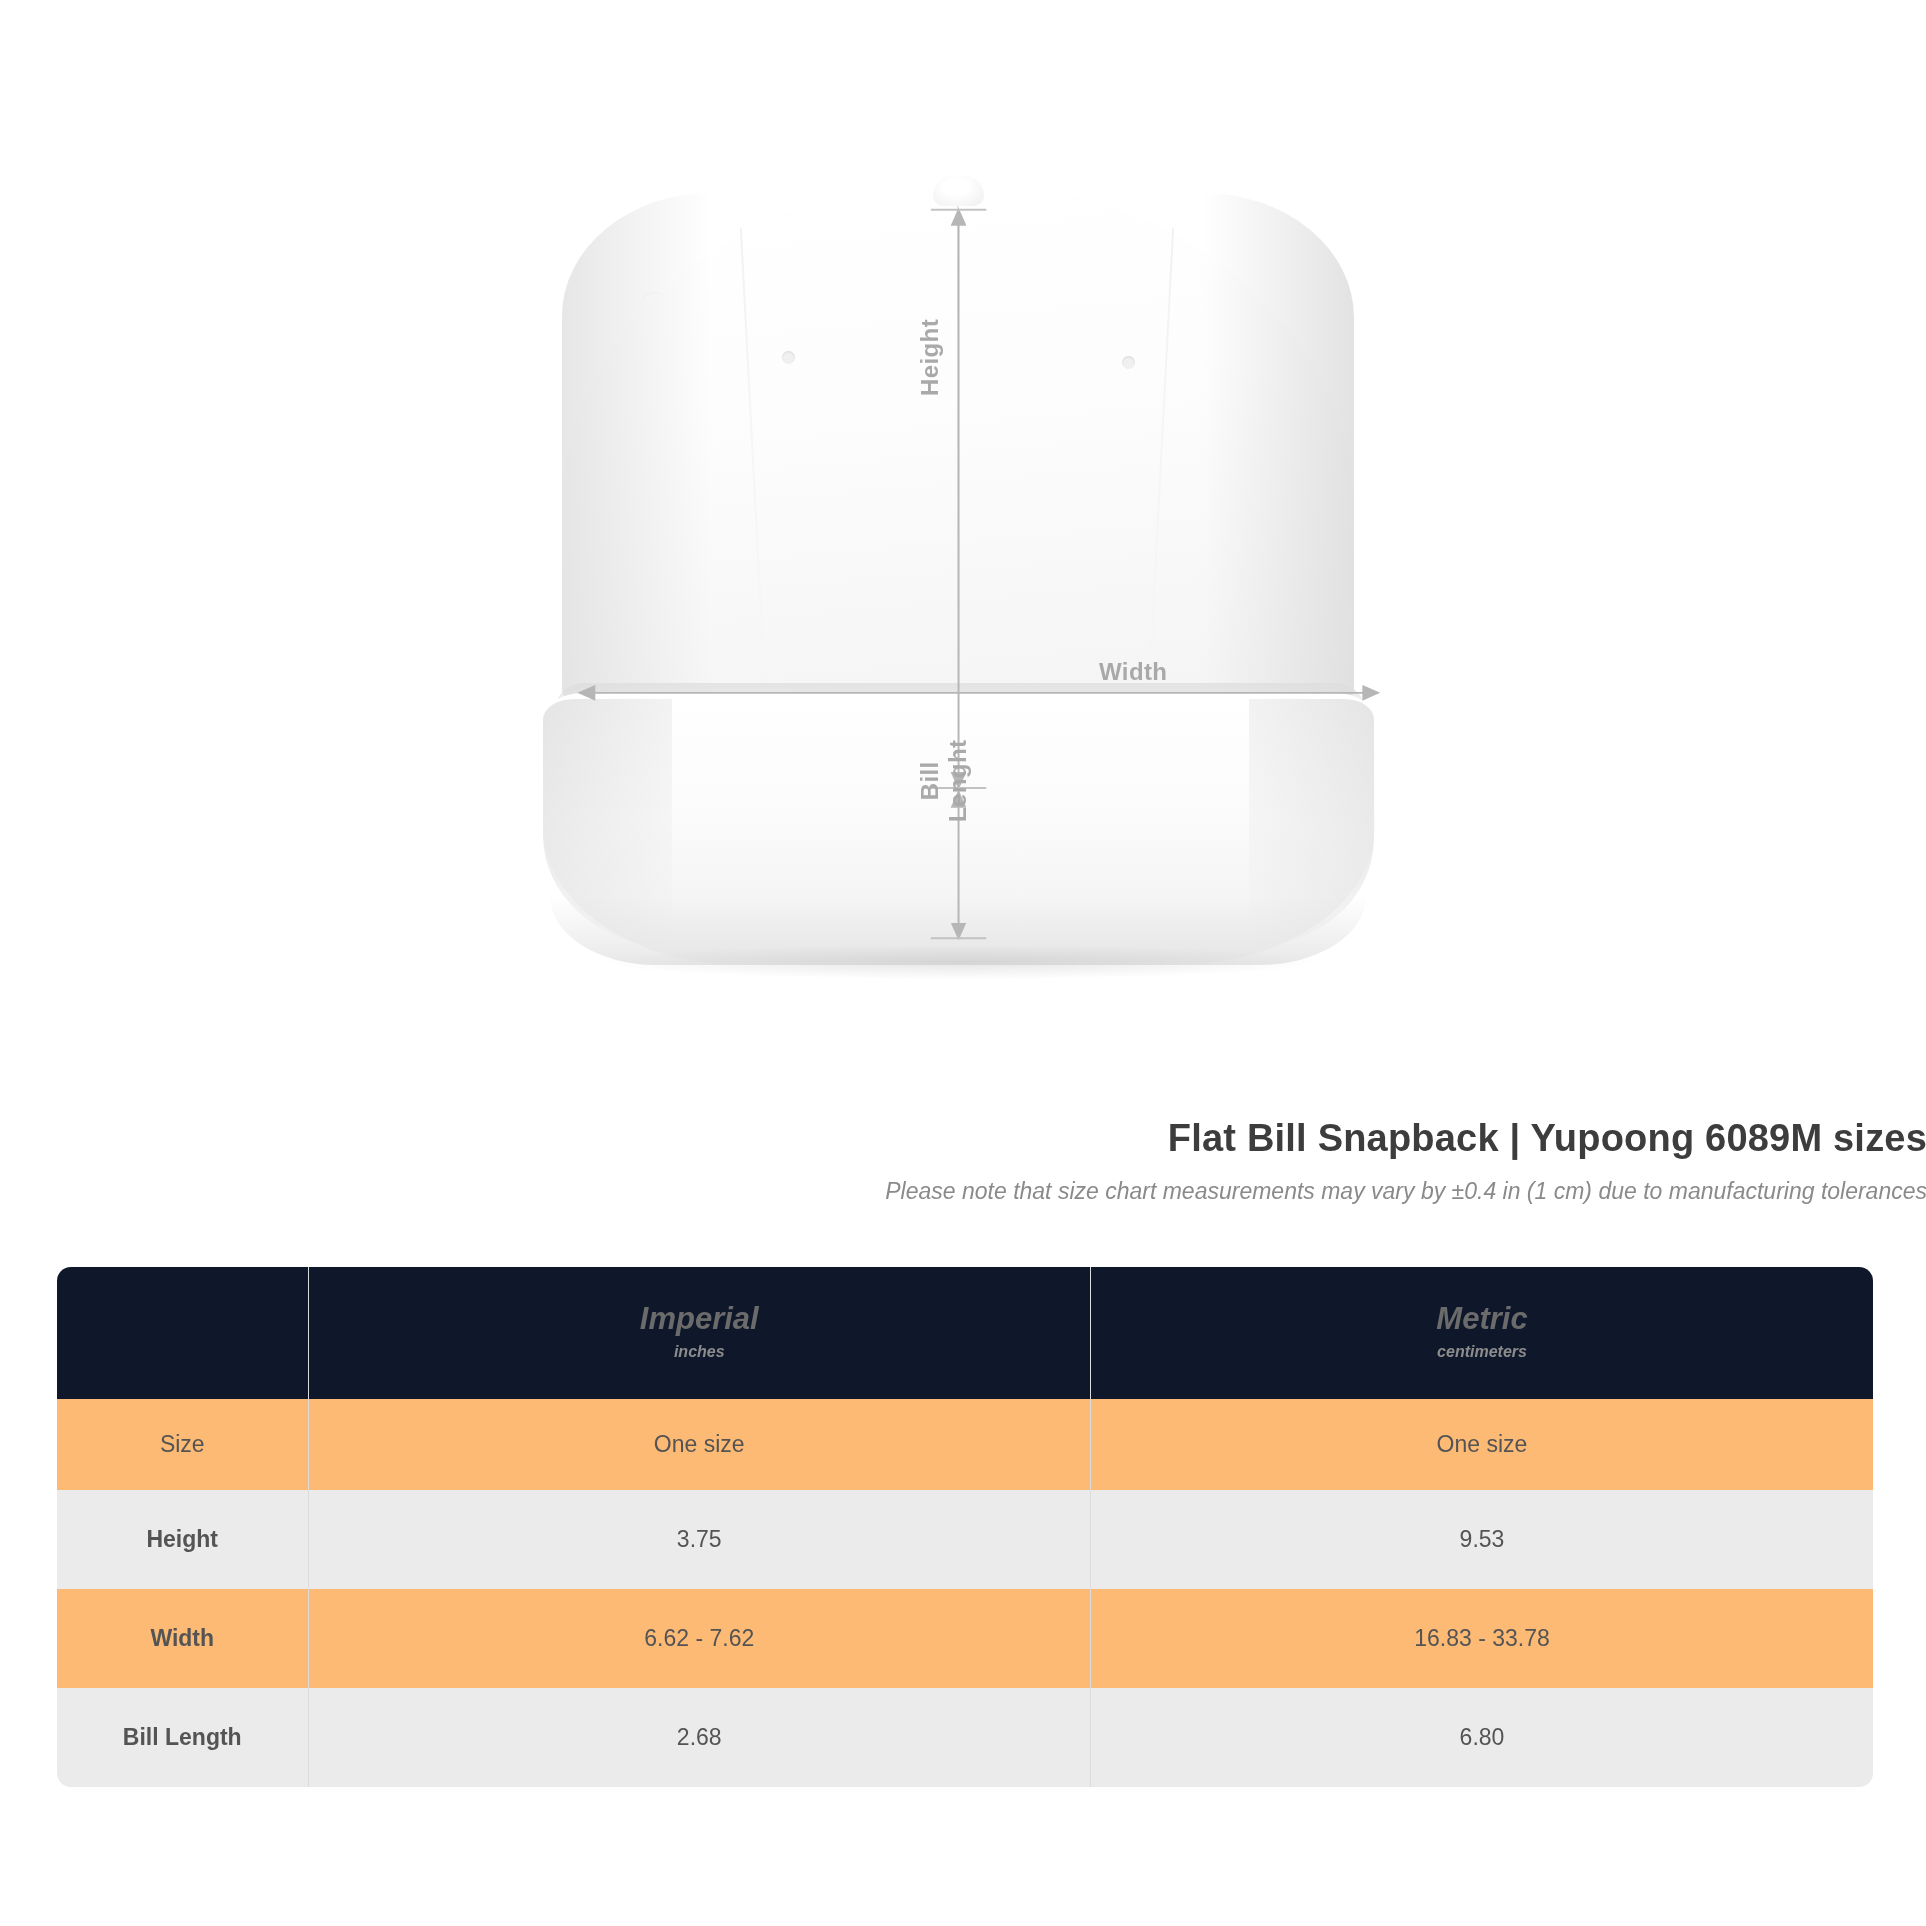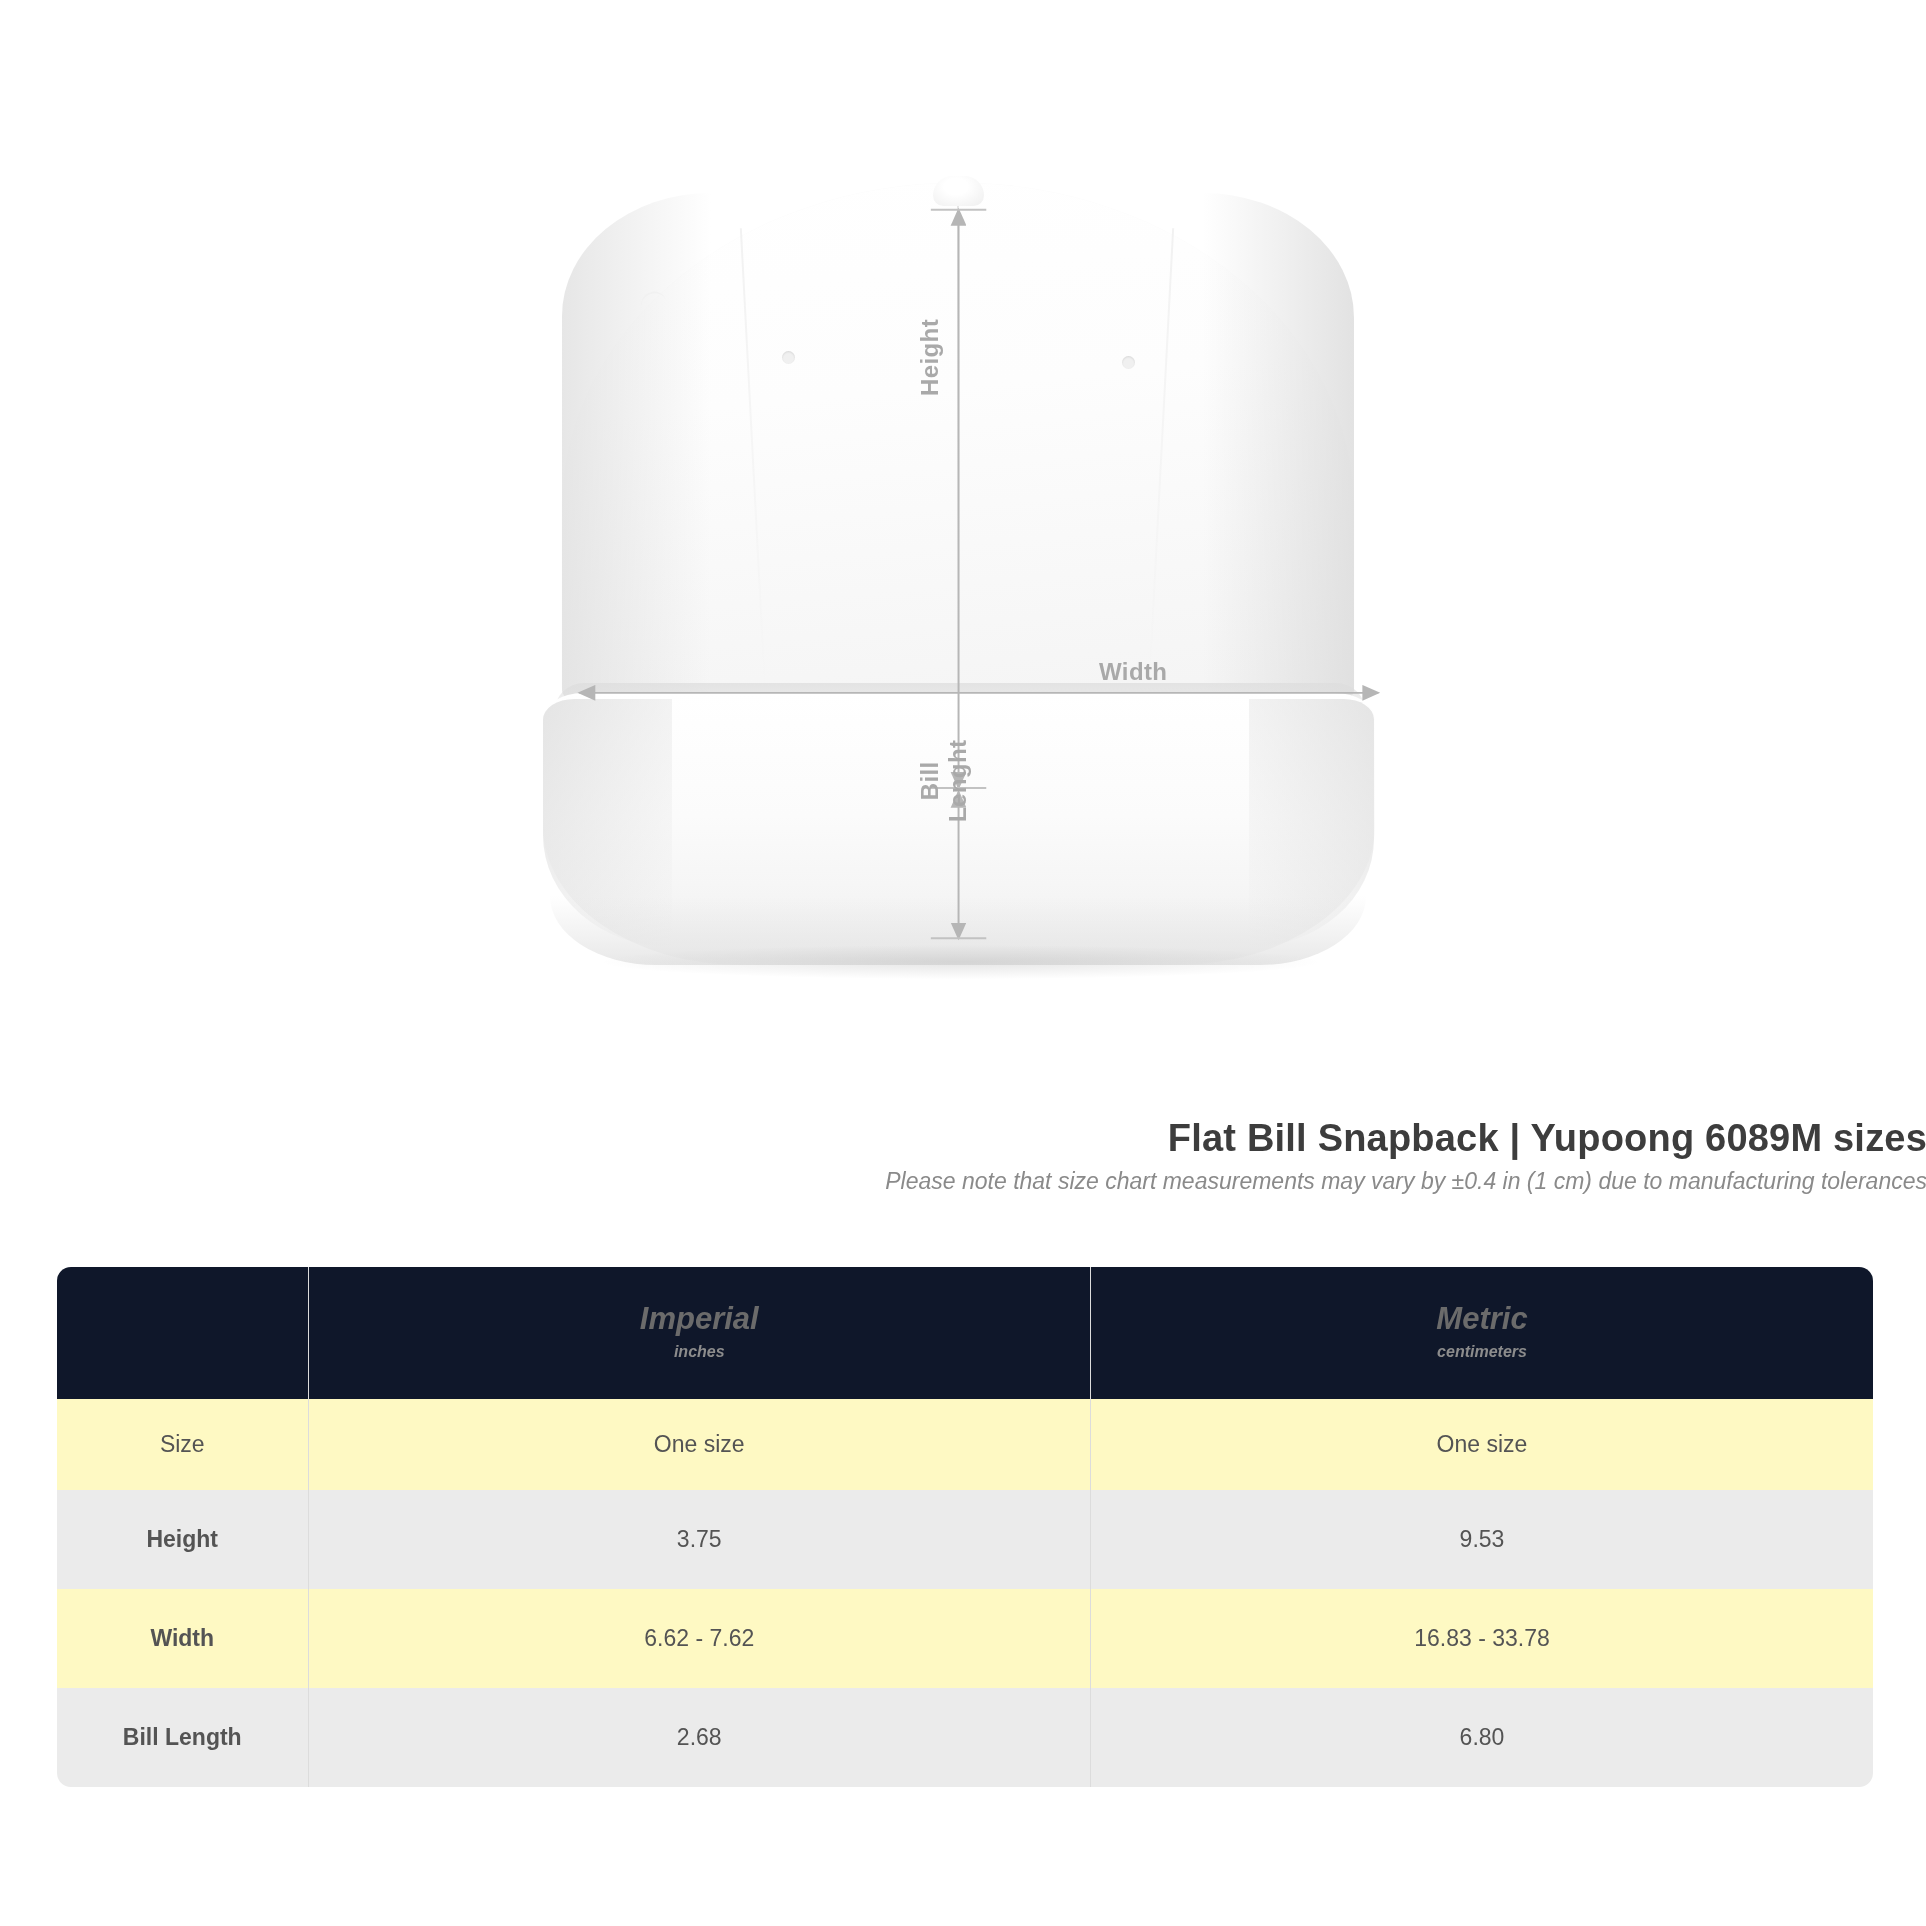--- a/index.html
+++ b/index.html
@@ -188,21 +188,21 @@
     width: 1927px;
     text-align: right;
   }
   .caption-title {
     font-size: 38px;
     font-weight: bold;
     color: #3d3d3d;
     letter-spacing: 0.2px;
   }
   .caption-note {
-    margin-top: 8px;
+    margin-top: 18px;
     font-size: 23px;
     font-style: italic;
     color: #8a8a8a;
   }
 
   
   .table-wrap {
     position: absolute;
     left: 57px;
     top: 1267px;
@@ -248,21 +248,21 @@
   .row-head-plain {
     font-size: 23px;
     color: #6f6f6f;
   }
   .cell {
     font-size: 23px;
     color: #545454;
     padding: 36px 0;
   }
   tr.shade td { background: #ebebeb; }
-  tr.plain td { background: #fef9c3; }
+  tr.plain td { background: #fdba74; }
   .divider-left { border-left: 1px solid #dcdcdc; }
   tr.size-row td { padding: 32px 0; }
   tr:last-child td:first-child { border-radius: 0 0 0 14px; }
   tr:last-child td:last-child { border-radius: 0 0 14px 0; }
 </style>
 </head>
 <body>
 
 <div class="page">
 

